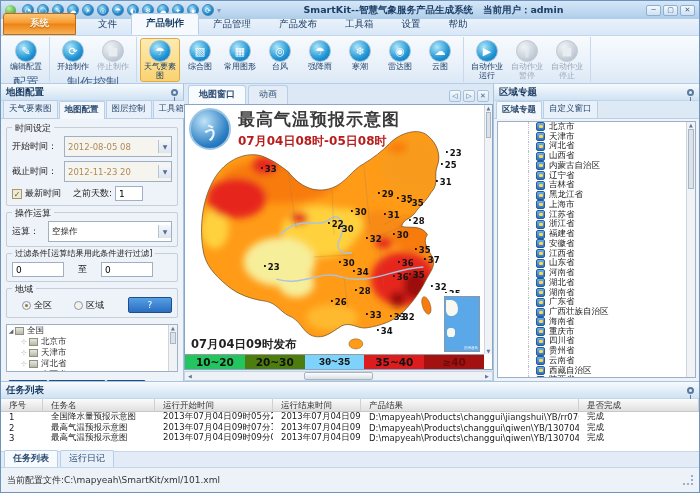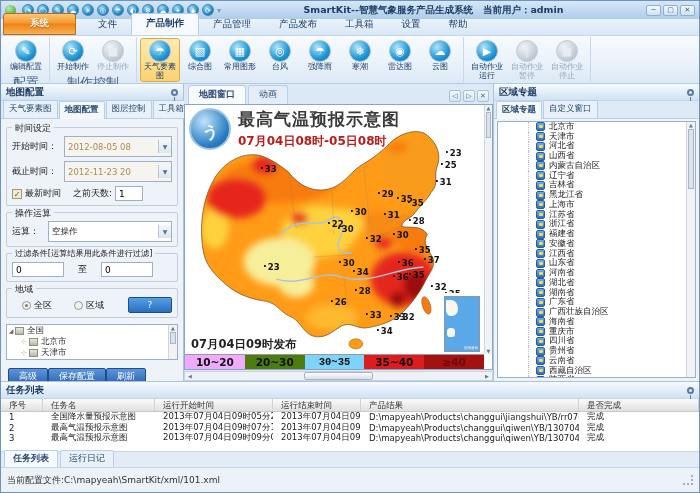--- a/index.html
+++ b/index.html
@@ -55,21 +55,21 @@
   .flabel { width:52px; flex:none; }
   .combo { flex:1; height:21px; border:1px solid #a0b0c4; background:#f5f4ef; display:flex; align-items:center; font-size:8.5px; }
   .combo .cval { flex:1; padding:0 3px; color:#b08a58; white-space:nowrap; overflow:hidden; }
   .combo.enabled { background:#fff; } .combo.enabled .cval { color:#222; }
   .combo .carr { width:13px; height:13px; background:linear-gradient(#f4f7fb,#dce5ef); border-left:1px solid #b8c4d4; font-size:6px; line-height:13px; text-align:center; color:#55708e; }
   .chk { width:10px; height:10px; border:1px solid #a89868; background:#efe9d6; font-size:8px; line-height:9px; text-align:center; color:#4a6a32; margin-right:3px; }
   .tinput { height:15px; border:1px solid #a0b0c4; background:#fff; padding:0 3px; font-size:9px; }
   .radio { width:9px; height:9px; border-radius:50%; border:1px solid #8898ac; background:#f6f2e8; margin-right:3px; position:relative; }
   .radio.on::after { content:""; position:absolute; left:2px; top:2px; width:3px; height:3px; border-radius:50%; background:#8a7a50; }
   .qbtn { margin-left:auto; width:44px; height:16px; background:linear-gradient(#56a0e4,#2a6ec0); border:1px solid #1f4d8c; border-radius:2px; color:#fff; font-size:9px; text-align:center; line-height:15px; }
-  .treebox { border:1px solid #a0b0c4; background:#fff; height:36px; overflow:hidden; position:relative; margin-bottom:8px; }
+  .treebox { border:1px solid #a0b0c4; background:#fff; height:48px; overflow:hidden; position:relative; margin-bottom:8px; }
   .titem { display:flex; align-items:center; height:11px; font-size:8.5px; color:#333; white-space:nowrap; }
   .titem .twist { width:8px; text-align:center; color:#666; font-size:6px; }
   .titem .fold { width:9px; height:8px; background:linear-gradient(#ffe9a0,#e8b84a); border:1px solid #b8904a; margin-right:3px; flex:none; }
   .titem.child { padding-left:14px; }
   .titem.child .conn { width:8px; color:#b0a890; font-size:7px; }
   .vscr { position:absolute; right:0; top:0; bottom:0; width:9px; background:#f0f2f5; border-left:1px solid #cdd6e0; font-size:5px; color:#60789a; text-align:center; }
   .vscr .thumb { background:#dbe2ea; border:1px solid #aab6c4; height:12px; margin:1px; }
   .btnrow { display:flex; gap:0; padding:0 2px; }
   .bluebtn { flex:none; height:17px; background:linear-gradient(#5a96dd,#2e64ad); border:1px solid #1f4d8c; border-radius:2px; color:#fff; font-size:9px; padding:0 10px; line-height:15px; }
 
@@ -454,21 +454,21 @@
 
         <div class="issue">07月04日09时发布</div>
 
         <div class="inset">
           <span class="land1"></span>
             <span class="land2"></span>
           <span class="cap">南海诸岛</span>
         </div>
 
         <div class="legend">
-          <span class="lcell" style="background: #f0abfc; color: rgb(17, 17, 17);">10~20</span>
+          <span class="lcell" style="background: #22c55e; color: rgb(17, 17, 17);">10~20</span>
             <span class="lcell" style="background: #4d7c0f; color: rgb(17, 17, 17);">20~30</span>
             <span class="lcell" style="background: #7dd3fc; color: rgb(17, 17, 17); font-family: Liberation Mono, monospace;">30~35</span>
             <span class="lcell" style="background: rgb(221, 29, 29); color: rgb(17, 17, 17);">35~40</span>
             <span class="lcell" style="background: rgb(163, 17, 17); color: rgb(107, 11, 11);">≥40</span>
         </div>
 
         <div class="mvscroll">▲<div class="thumb"></div><div class="mid"></div>▼</div>
       </div>
       <div class="hscroll">
         <span class="harr">◀</span>

